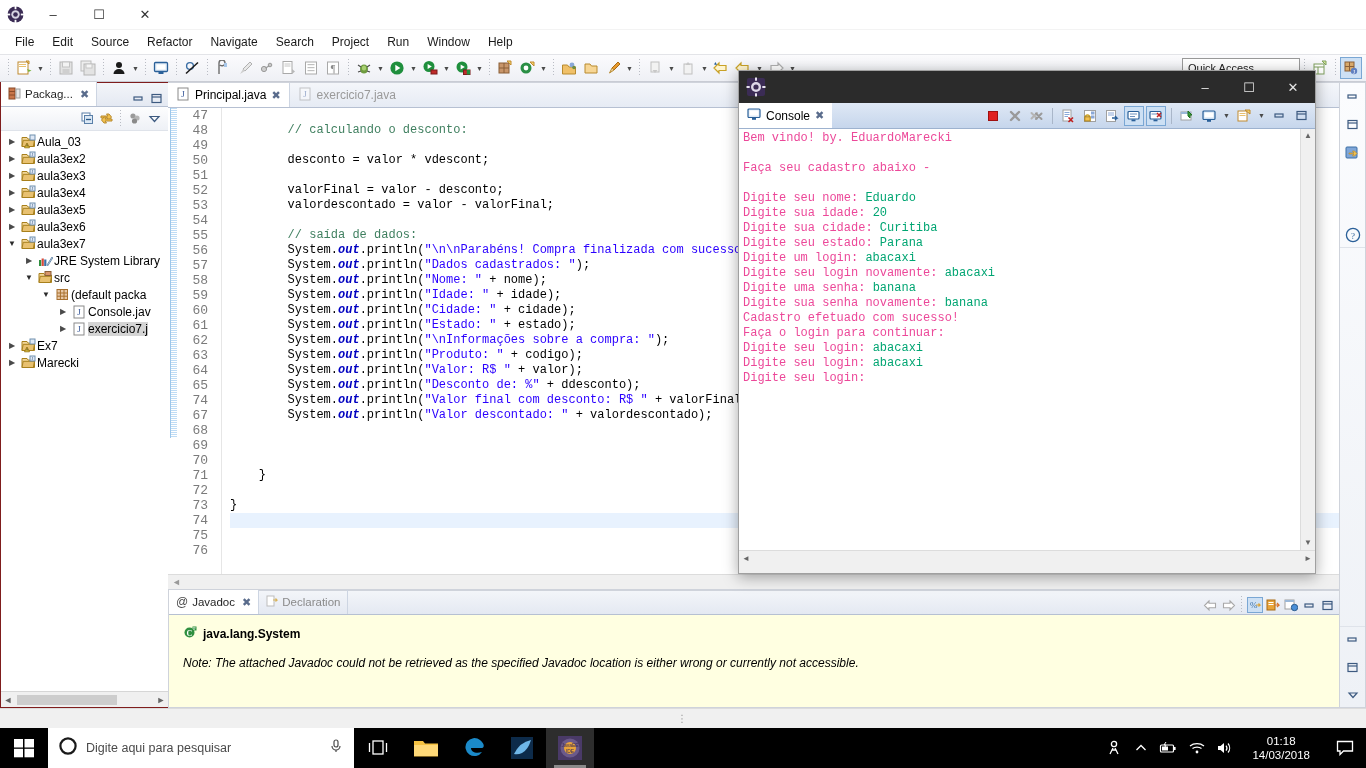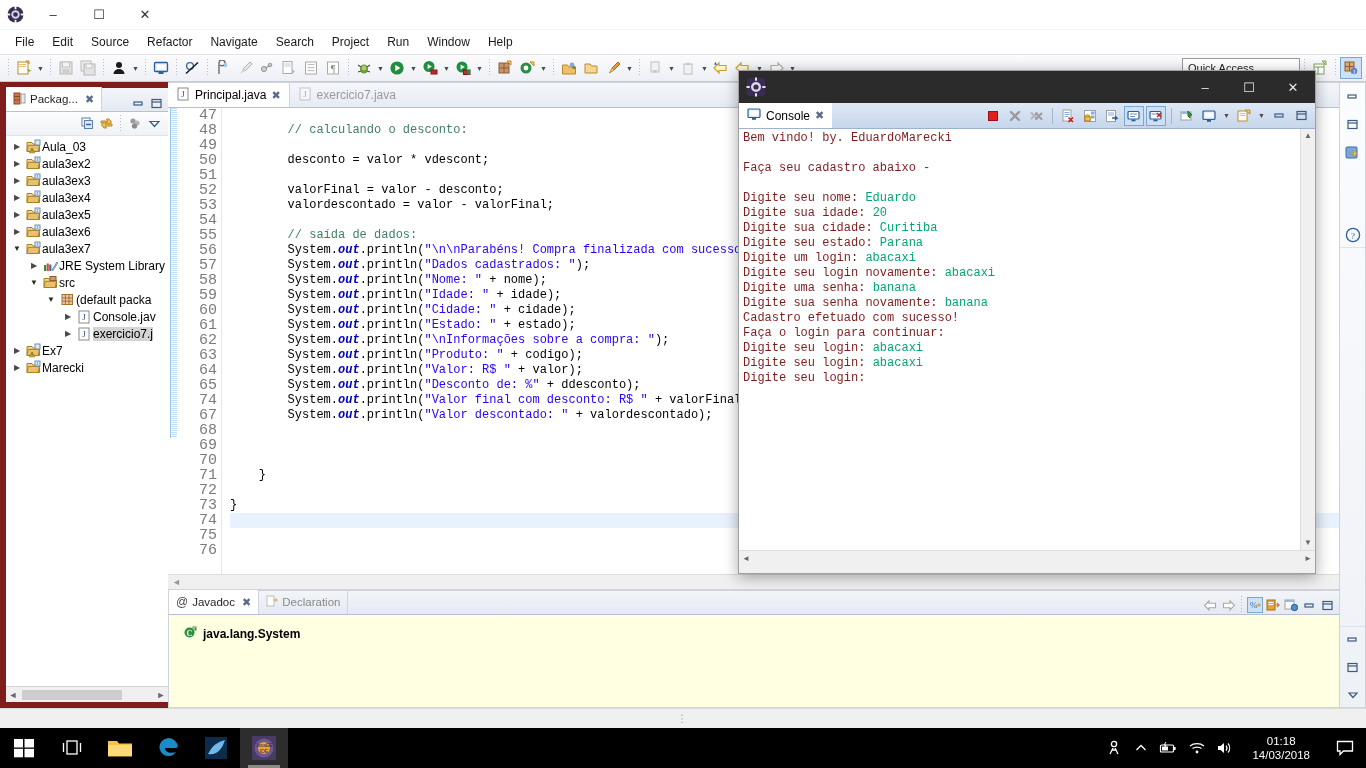--- a/index.html
+++ b/index.html
@@ -49,21 +49,21 @@
     font-size:11px; color:#222; display:flex; align-items:center; padding-left:5px;
   }
   .tb-right { display:flex; align-items:center; }
 
   
   .workbench { flex:1; display:flex; background:#f7f7f9; position:relative; }
   .left-col { width:168px; display:flex; flex-direction:column; background:#f7f7f9; }
 
   
   .view { display:flex; flex-direction:column; background:#fff;
-          border:6px solid #7f1d1d; }
+          border:1px solid #7f1d1d; }
   .view-tabs {
     height:24px; display:flex; align-items:flex-end;
     background: linear-gradient(#f3f5f9,#e4e9f2);
     border-bottom:1px solid #b6c0d2; position:relative;
   }
   .vtab {
     height:24px; display:flex; align-items:center; gap:4px; padding:0 7px;
     font-size:11.5px; color:#1f1f1f; background:#ffffff;
     border-right:1px solid #cdd5e2;
   }
@@ -100,22 +100,22 @@
   .etab { display:flex; align-items:center; gap:5px; padding:0 8px; font-size:12px; }
   .etab.active { background:#fff; color:#000; border-right:1px solid #cdd5e2; }
   .etab.inactive { color:#9a9a9a; }
   .editor-body { flex:1; display:flex; position:relative; overflow:hidden; background:#fff; }
   .gutter-ann { width:14px; background:#fff; position:relative; }
   .gutter-ann .changebar {
     position:absolute; left:2px; width:7px; top:0;
     background: repeating-linear-gradient(#bfdcf5 0 1px, #ffffff 1px 2px);
     border-left:1px solid #9cc6ea;
   }
-  .linenos { width:40px; background:#fff; text-align:right; padding-right:4px;
-             font-family:"Liberation Mono", monospace; font-size:15px; color:#7b7b7b;
+  .linenos { width:40px; background:#fff; text-align:right; padding-right:13px;
+             font-family:"Liberation Mono", monospace; font-size:13px; color:#7b7b7b;
              border-right:1px solid #e6e6e6; }
   .linenos div { height:15px; line-height:15px; }
   .code { flex:1; font-family:"Liberation Mono", monospace; font-size:12px;
           padding-left:8px; overflow:hidden; position:relative; white-space:pre; }
   .code .ln { height:15px; line-height:15px; color:#000; }
   .code .ln.current { background:#e8f2fe; }
   .cmt { color:#3f7f5f; }
   .str { color:#2a00ff; }
   .fld { color:#0000c0; font-style:italic; font-weight:bold; }
   .editor-hscroll { height:15px; background:#f0f0f0; border-top:1px solid #dcdcdc;
@@ -161,21 +161,21 @@
   .ctool { width:20px; height:20px; display:flex; align-items:center; justify-content:center; }
   .ctool.pressed { background:#cde0f4; border:1px solid #7aa7d4; }
   .csep { width:1px; height:16px; background:#a9b6c9; margin:0 3px; }
 
   .cw-path { height:18px; background:#fff; font-size:11.5px; color:#000;
              padding-left:4px; display:flex; align-items:center;
              border-bottom:1px solid #cfcfcf; }
   .cw-out { flex:1; background:#fff; display:flex; overflow:hidden; position:relative; }
   .cw-text { flex:1; padding:2px 0 0 4px; font-family:"Liberation Mono", monospace;
              font-size:12px; line-height:15px; white-space:pre; overflow:hidden; }
-  .cw-text .out { color:#7f1d1d; }
+  .cw-text .out { color:#ec4899; }
   .cw-text .in { color:#00a572; }
   .cw-vscroll { width:15px; background:#f0f0f0; border-left:1px solid #dcdcdc;
                 display:flex; flex-direction:column; align-items:center; justify-content:space-between; }
   .cw-vscroll .ab { font-size:8px; color:#666; height:14px; line-height:14px; }
   .cw-hscroll { height:15px; background:#f0f0f0; border-top:1px solid #dcdcdc;
                 display:flex; align-items:center; justify-content:space-between; padding:0 3px; }
   .cw-hscroll .ab { font-size:8px; color:#666; }
   .cw-resize { height:8px; background:#f0f0f0; }
 
   
@@ -819,20 +819,21 @@
               <span>
                 <svg width="14" height="14" viewBox="0 0 14 14">
                     <circle cx="6.5" cy="7.5" r="5" fill="#2f8f3f"></circle>
                     <text x="6.5" y="11" font-size="8" text-anchor="middle" fill="#fff" font-family="serif">C</text>
                     <rect x="9.5" y="1.5" width="4" height="4" fill="#2f8f3f"></rect>
                     <text x="11.5" y="5" font-size="4" text-anchor="middle" fill="#fff" font-family="serif">F</text>
                   </svg>
               </span>
               <span>java.lang.System</span>
             </div>
+            <div class="jdoc-note">Note: The attached Javadoc could not be retrieved as the specified Javadoc location is either wrong or currently not accessible.</div>
           </div>
         </div>
       </div>
 
       <div class="right-strip">
         <div class="rs-section" style="padding-top:4px;">
           <span class="rs-ico">
             <svg width="13" height="13" viewBox="0 0 13 13">
                 <rect x="2" y="5" width="8" height="3" fill="none" stroke="#3d5a80" stroke-width="1.2"></rect>
               </svg>
@@ -1029,20 +1030,35 @@
 
   <div class="taskbar">
     <div class="tb-start">
       <svg width="22" height="22" viewBox="0 0 22 22">
           <rect x="1" y="2" width="9" height="8.5" fill="#fff"></rect>
           <rect x="11.5" y="2" width="9.5" height="8.5" fill="#fff"></rect>
           <rect x="1" y="11.8" width="9" height="8.5" fill="#fff"></rect>
           <rect x="11.5" y="11.8" width="9.5" height="8.5" fill="#fff"></rect>
         </svg>
     </div>
+    <div class="tb-search">
+      <span>
+        <svg width="20" height="20" viewBox="0 0 20 20">
+            <circle cx="10" cy="10" r="7.6" fill="none" stroke="#1a1a1a" stroke-width="2.2"></circle>
+          </svg>
+      </span>
+      <span class="sstext">Digite aqui para pesquisar</span>
+      <span>
+        <svg width="16" height="16" viewBox="0 0 16 16">
+            <rect x="6" y="2" width="4" height="7" rx="2" fill="none" stroke="#4a4a4a" stroke-width="1.2"></rect>
+            <path d="M4 8 a4 4 0 0 0 8 0" fill="none" stroke="#4a4a4a" stroke-width="1.2"></path>
+            <line x1="8" y1="12" x2="8" y2="14" stroke="#4a4a4a" stroke-width="1.2"></line>
+          </svg>
+      </span>
+    </div>
     <div class="tb-taskview">
       <svg width="20" height="18" viewBox="0 0 20 18">
           <rect x="5" y="2" width="10" height="13" fill="none" stroke="#fff" stroke-width="1.3"></rect>
           <line x1="1.5" y1="4" x2="1.5" y2="13" stroke="#fff" stroke-width="1.3"></line>
           <line x1="18.5" y1="4" x2="18.5" y2="13" stroke="#fff" stroke-width="1.3"></line>
         </svg>
     </div>
     <div class="tb-apps">
       <div class="tb-app">
         <svg width="26" height="22" viewBox="0 0 26 22">

